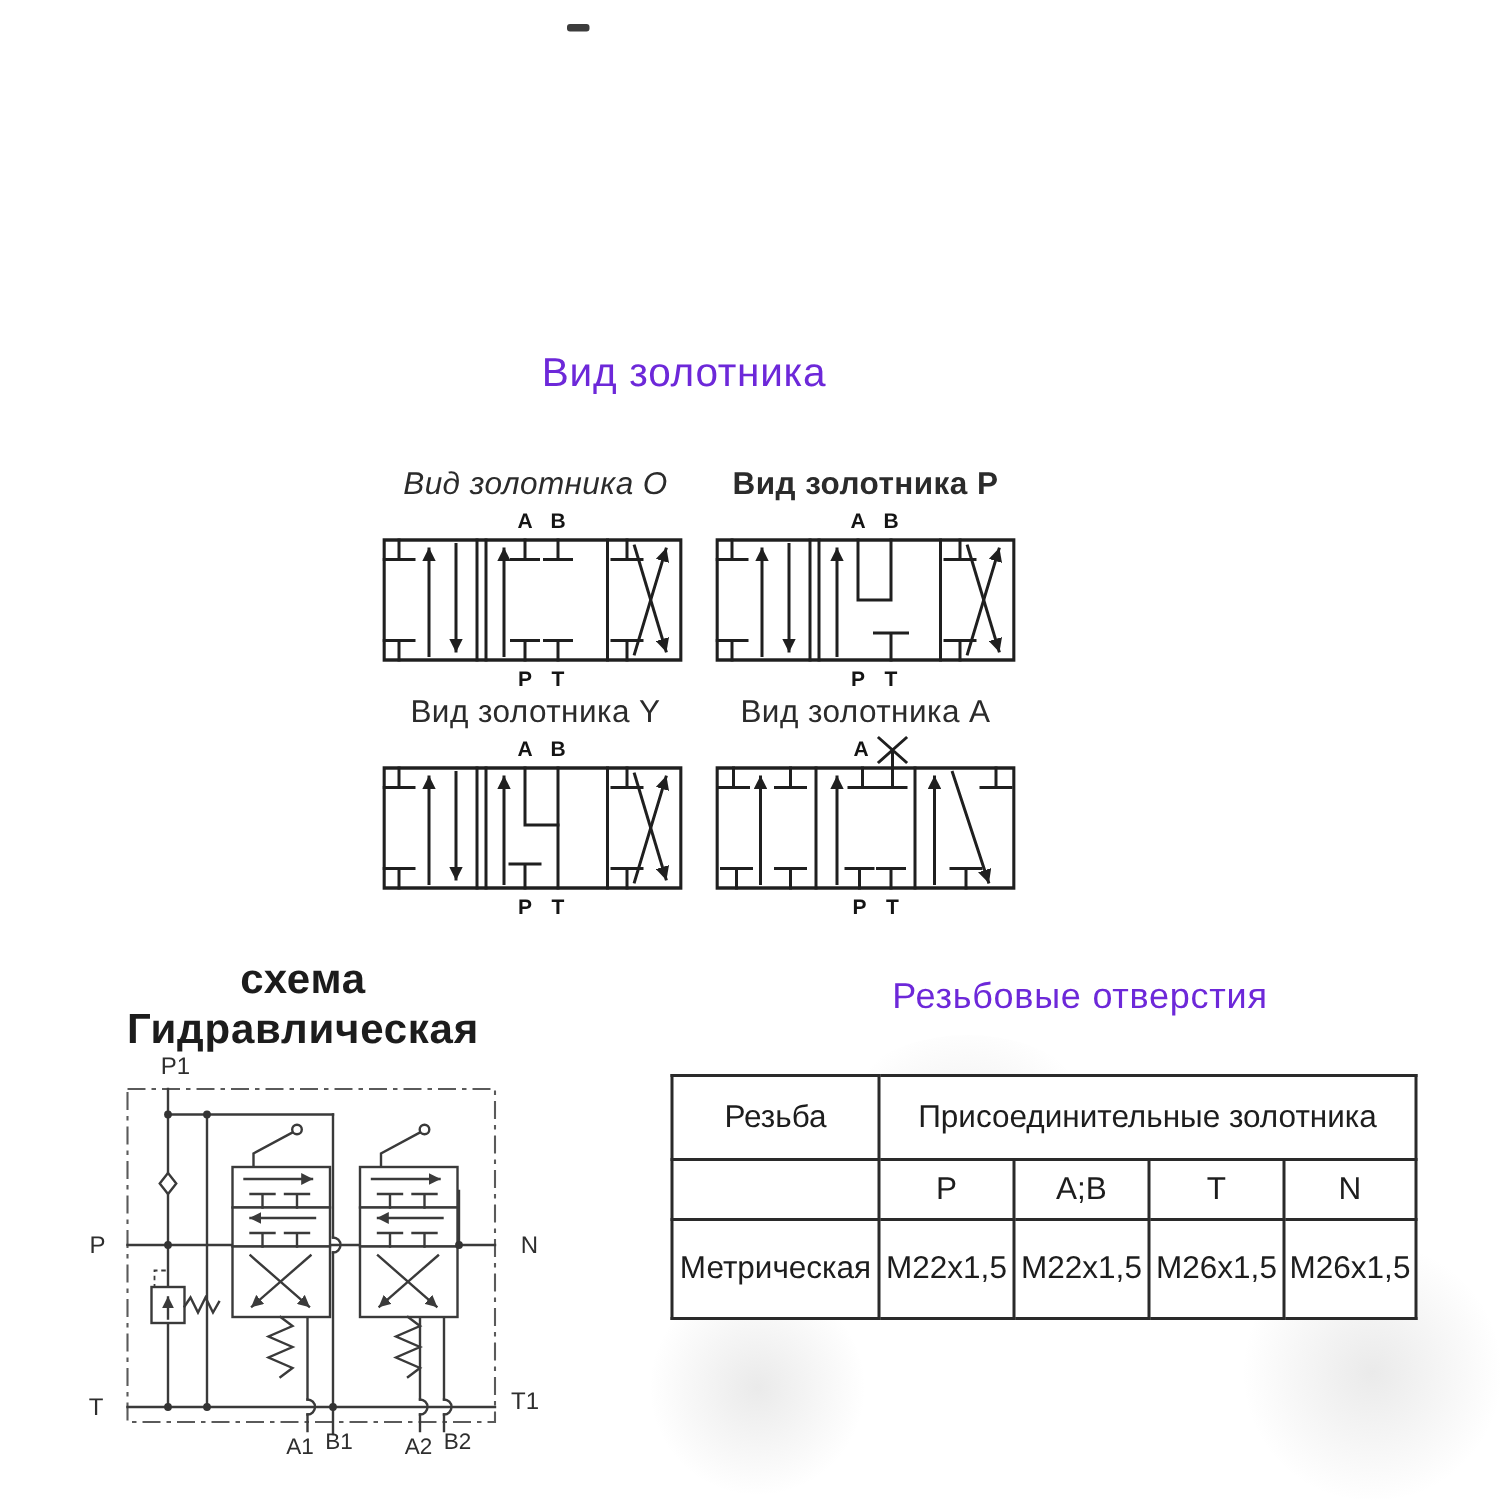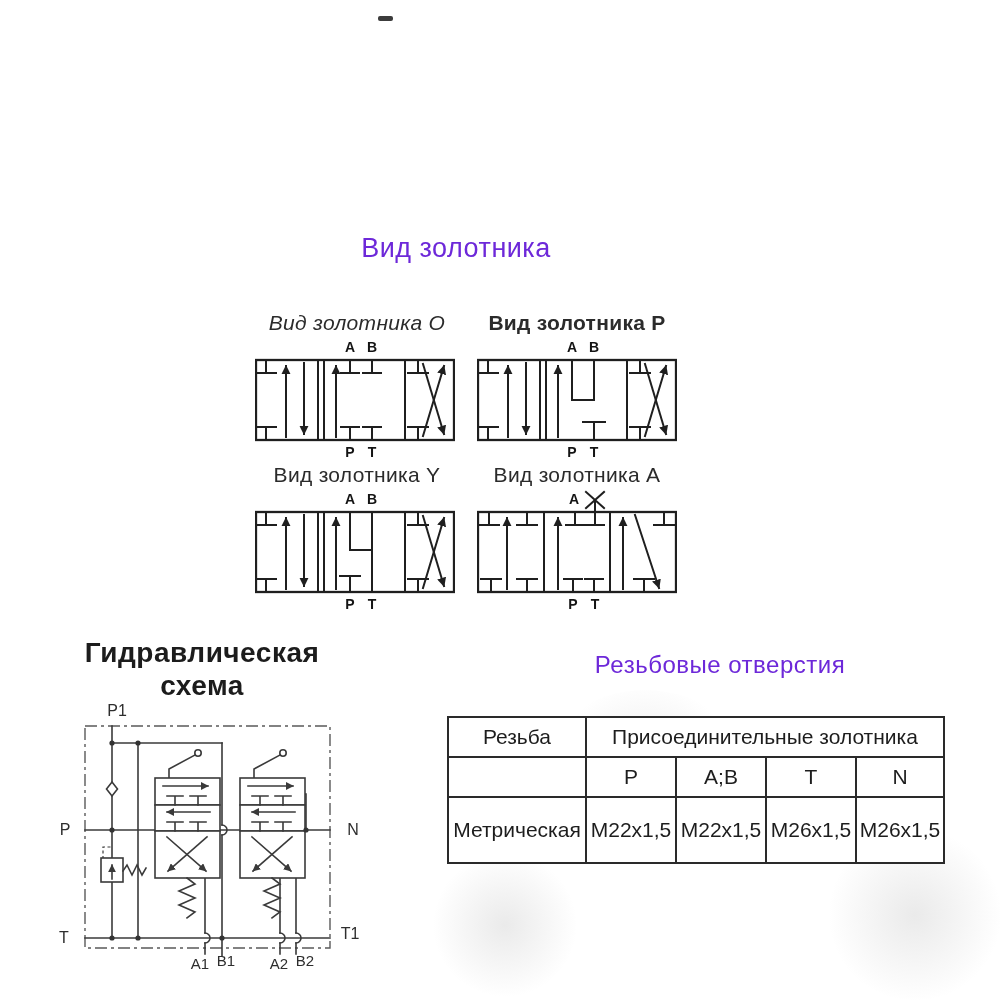--- a/index.html
+++ b/index.html
@@ -154,22 +154,22 @@
     <path d="M146,77 V6" marker-end="url(#arr)"></path>
     <path d="M187,0 V13 M177,13 H197"></path>
     <path d="M167,80 V67 M157,67 H177"></path>
     <path d="M158,3 L182,76" marker-end="url(#arr)"></path>
   </g>
   <text class="port-lbl" x="96" y="97" text-anchor="middle">P</text>
   <text class="port-lbl" x="118" y="97" text-anchor="middle">T</text>
 </svg>
 
 <div class="schem-title abs" style="left:52px;top:636px;width:300px;">
+  <div>схема</div>
   <div>Гидравлическая</div>
-  <div>схема</div>
 </div>
 
 <svg class="abs" style="left:55px;top:698px;" width="310" height="285" viewBox="0 0 310 285">
 
   <rect class="dash" x="30" y="28" width="245" height="222"></rect>
 
   <g class="sline">
 
     <path d="M30,132 H275"></path>
     <path d="M30,240 H275"></path>
@@ -263,21 +263,21 @@
 
 <table class="thread abs" style="left:447px;top:716px;">
   <colgroup>
     <col style="width:138px">
       <col style="width:90px">
       <col style="width:90px">
       <col style="width:90px">
       <col style="width:88px">
   </colgroup>
   <tbody>
-    <tr style="height:40px">
+    <tr style="height:56px">
       <td>Резьба</td>
       <td colspan="4">Присоединительные золотника</td>
     </tr>
     <tr style="height:40px">
       <td></td>
       <td>P</td>
       <td>A;B</td>
       <td>T</td>
       <td>N</td>
     </tr>

